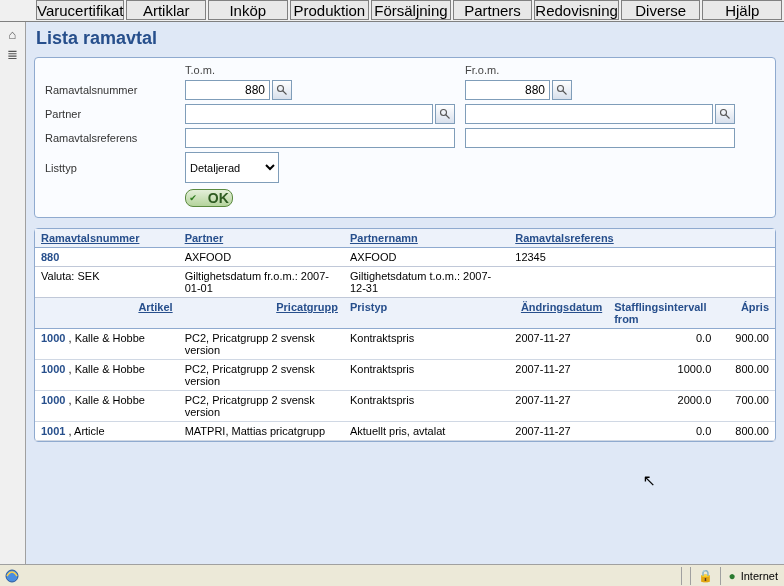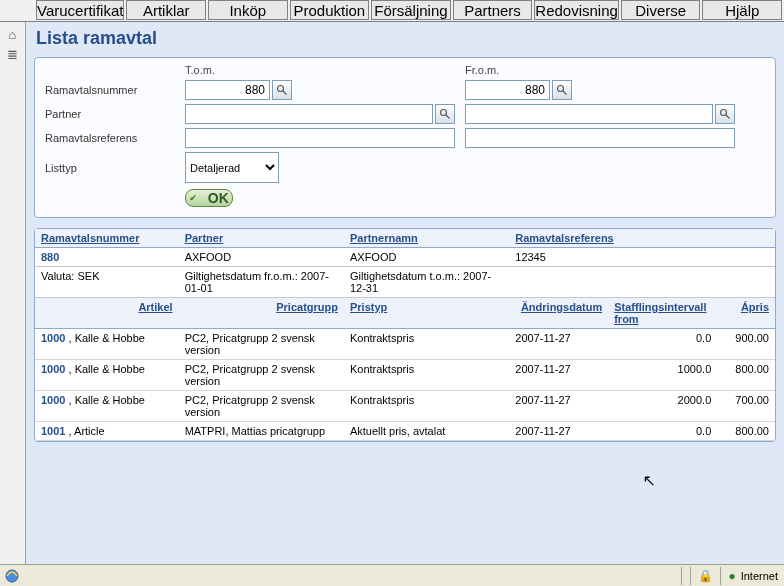--- a/index.html
+++ b/index.html
@@ -25,21 +25,21 @@
   .lookup-btn svg { width: 12px; height: 12px; }
   select.listtype { width: 94px; height: 31px; border: 1px solid #7f9db9; background: #fff; font-family: Arial; font-size: 11px; }
   .ok-btn { margin-top: 6px; height: 18px; width: 48px; border: 1px solid #5b8a3f; border-radius: 8px; background: linear-gradient(#e4efda,#b5d49c); cursor: pointer; display: inline-flex; align-items: center; justify-content: center; gap: 3px; }
   .ok-btn span.chk { color: #2d7a1e; font-size: 9px; }
   .ok-btn span.lbl { font-size: 14px; font-weight: bold; color: #2e5b21; padding-left: 8px; }
   .results-box { border: 1px solid #8faacf; background: #fff; border-radius: 4px; margin: 0 4px 4px 4px; }
   table { border-collapse: collapse; width: 100%; font-size: 11px; }
   th, td { text-align: left; padding: 3px 6px; vertical-align: top; }
   tr.header-row th { color: #274f8c; font-weight: bold; text-decoration: underline; border-bottom: 1px solid #8faacf; background: #edf2fa; }
   tr.info-row td { border-bottom: 1px solid #c0c8d8; }
-  tr.grid-head th { color: #274f8c; font-weight: bold; background: #edf2fa; border-bottom: 1px solid #8faacf; text-decoration: underline; }
+  tr.grid-head th { color: #274f8c; font-weight: bold; background: #edf2fa; border-bottom: 1px solid #8faacf; }
   tr.grid-head th.link { text-decoration: underline; text-align: right; }
   tr.data-row td { border-bottom: 1px solid #d0d8e4; }
   .link-cell { color: #274f8c; font-weight: bold; cursor: pointer; }
   td.r, th.r { text-align: right; }
   .hscroll { position: absolute; bottom: 2px; left: 26px; right: 2px; height: 16px; background: #e8e8e8; border: 1px solid #b0b0b0; display: flex; align-items: center; }
   .hscroll .arrow { width: 16px; height: 14px; background: linear-gradient(#fff,#d0d8e8); border: 1px solid #9aa8c2; display: flex; align-items: center; justify-content: center; font-size: 9px; cursor: pointer; }
   .hscroll .track { flex: 1; height: 14px; background: #f4f4f8; }
   .statusbar { position: absolute; bottom: 0; left: 0; right: 0; height: 22px; background: #ece9d8; border-top: 1px solid #a0a0a0; display: flex; align-items: center; font-size: 11px; }
   .statusbar .ie { width: 18px; height: 16px; margin-left: 3px; }
   .statusbar .spacer { flex: 1; }

